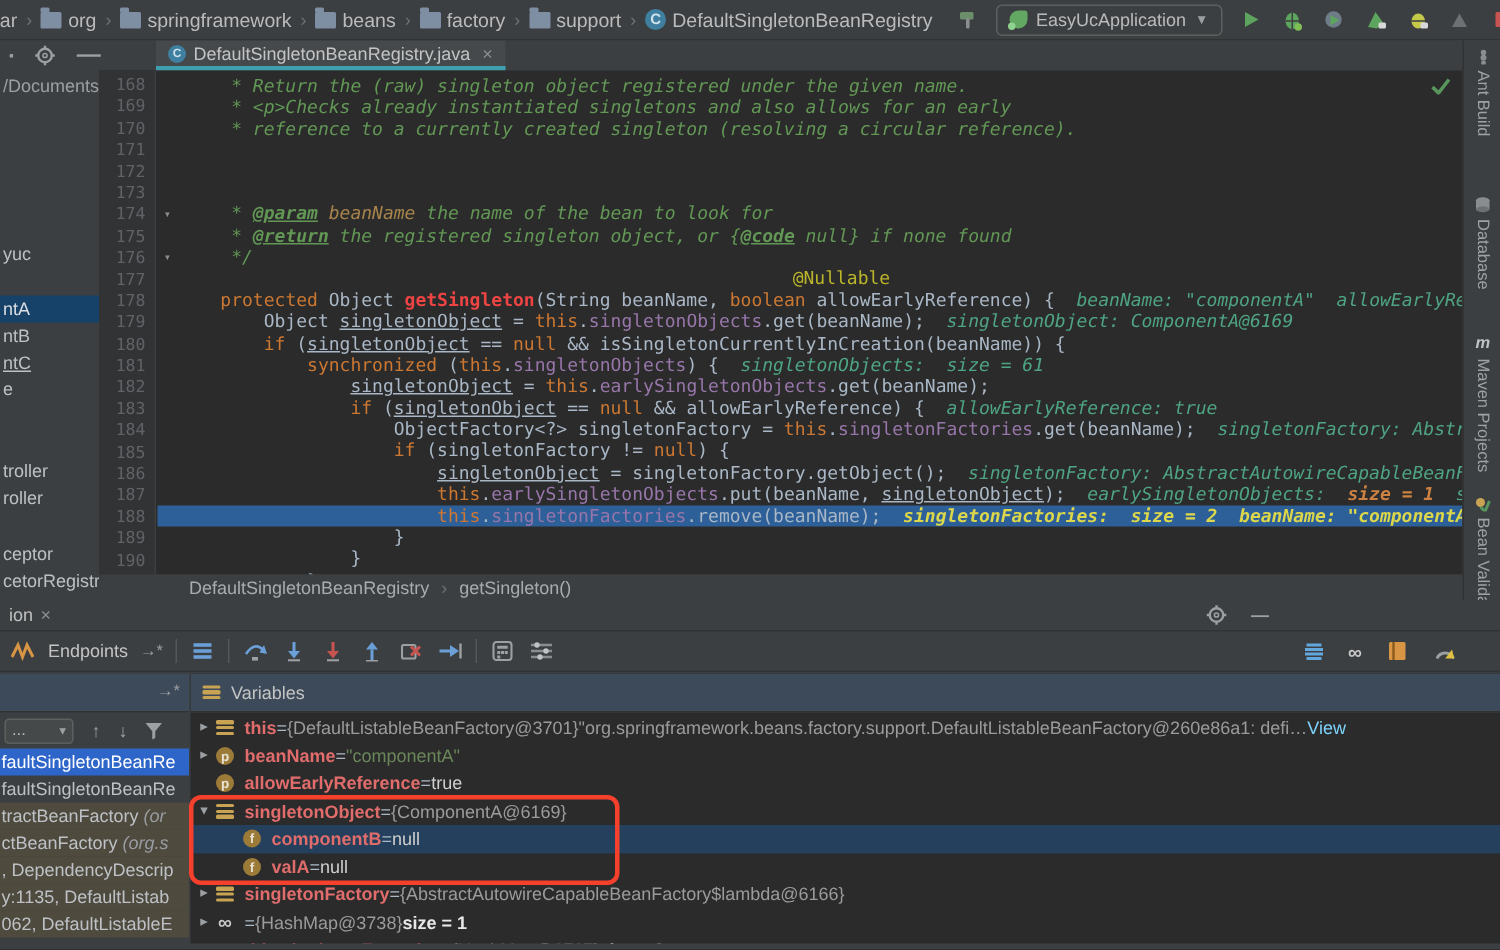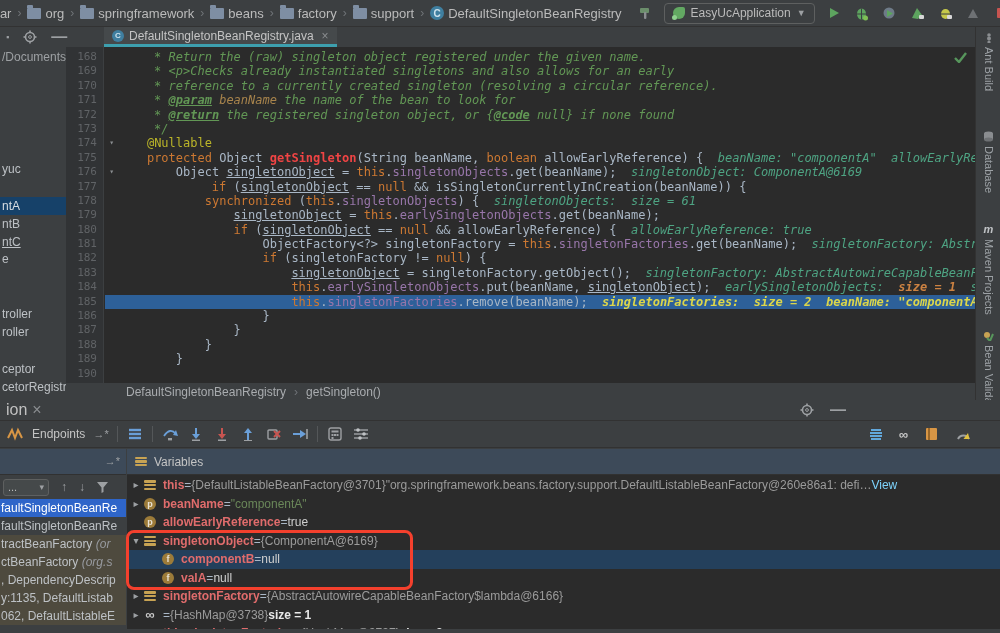--- a/index.html
+++ b/index.html
@@ -71,21 +71,21 @@
               display:flex; align-items:center; font-size:12px; color:#a9acaf; padding-left:60px; gap:8px; }
 
   
   .stripe { position:absolute; left:975px; top:27px; width:25px; height:401px; background:#3c3f41; border-left:1px solid #323232; }
   .stripe-lbl { position:absolute; left:0; width:25px; display:flex; flex-direction:column; align-items:center; gap:4px;
                 color:#9da2a6; font-size:11px; }
   .vtext { writing-mode:vertical-rl; white-space:nowrap; }
 
   
   .debug { position:absolute; left:0; top:400px; width:1000px; height:233px; background:#3c3f41; }
-  .dbg-tabs { position:absolute; left:0; top:0; width:876px; height:20px; display:flex; align-items:center; font-size:16px; }
+  .dbg-tabs { position:absolute; left:0; top:0; width:876px; height:20px; display:flex; align-items:center; font-size:12px; }
   .dbg-tab { padding:0 6px; color:#c0c0c0; display:flex; gap:5px; align-items:center; }
   .dbg-tabs-right { position:absolute; right:30px; top:0; height:20px; display:flex; align-items:center; gap:16px; color:#9da0a3; }
   .dbg-toolbar { position:absolute; left:0; top:20px; width:1000px; height:28px; border-top:1px solid #323232;
                  border-bottom:1px solid #323232; display:flex; align-items:center; gap:8px; padding-left:6px; font-size:12px; }
   .dt-ico { width:18px; height:18px; display:inline-flex; align-items:center; justify-content:center; }
   .dbg-toolbar-right { position:absolute; right:28px; top:20px; height:28px; display:flex; align-items:center; gap:14px; }
 
   .frames { position:absolute; left:0; top:49px; width:126px; height:184px; background:#3c3f41; overflow:hidden; }
   .frames-hdr { position:absolute; left:0; top:0; width:126px; height:26px; background:#3d4a59; border-bottom:1px solid #313131; }
   .nav-star { position:absolute; right:6px; top:6px; color:#9da0a3; font-size:11px; }
@@ -284,27 +284,27 @@
         <div class="gut-line">186</div>
         <div class="gut-line">187</div>
         <div class="gut-line">188</div>
         <div class="gut-line">189</div>
         <div class="gut-line">190</div>
       </div>
     <div class="code" id="code-lines" style="padding-top: 3px;">
         <div class="code-line" style="padding-left: 13px;"><span class="s-cmt">     * Return the (raw) singleton object registered under the given name.</span></div>
         <div class="code-line" style="padding-left: 13px;"><span class="s-cmt">     * &lt;p&gt;Checks already instantiated singletons and also allows for an early</span></div>
         <div class="code-line" style="padding-left: 13px;"><span class="s-cmt">     * reference to a currently created singleton (resolving a circular reference).</span></div>
-        <div class="code-line" style="padding-left: 13px;"><span class="s-cmt">     * </span><span class="s-tag">@param</span><span class="s-cmt"> </span><span class="s-tv">beanName</span><span class="s-cmt"> the name of the bean to look for</span></div>
+        <div class="code-line" style="padding-left: 13px; margin-top: 42px;"><span class="s-cmt">     * </span><span class="s-tag">@param</span><span class="s-cmt"> </span><span class="s-tv">beanName</span><span class="s-cmt"> the name of the bean to look for</span></div>
         <div class="code-line" style="padding-left: 13px;"><span class="s-cmt">     * </span><span class="s-tag">@return</span><span class="s-cmt"> the registered singleton object, or {</span><span class="s-tag">@code</span><span class="s-cmt"> null} if none found</span></div>
         <div class="code-line" style="padding-left: 13px;"><span class="s-cmt">     */</span></div>
-        <div class="code-line" style="padding-left: 13px;"><span class="s-pln">    </span><span class="s-ann">@Nullable</span></div>
+        <div class="code-line" style="padding-left: 13px; text-align: center;"><span class="s-pln">    </span><span class="s-ann">@Nullable</span></div>
         <div class="code-line" style="padding-left: 13px;"><span class="s-pln">    </span><span class="s-kw">protected</span><span class="s-pln"> Object </span><span class="s-mth">getSingleton</span><span class="s-pln">(String beanName, </span><span class="s-kw">boolean</span><span class="s-pln"> allowEarlyReference) {  </span><span class="s-hint">beanName: "componentA"  allowEarlyReference: true</span></div>
         <div class="code-line" style="padding-left: 13px;"><span class="s-pln">        Object </span><span class="s-var">singletonObject</span><span class="s-pln"> = </span><span class="s-kw">this</span><span class="s-pln">.</span><span class="s-fld">singletonObjects</span><span class="s-pln">.get(beanName);  </span><span class="s-hint">singletonObject: ComponentA@6169</span></div>
-        <div class="code-line" style="padding-left: 13px; margin-left: 36px;"><span class="s-pln">        </span><span class="s-kw">if</span><span class="s-pln"> (</span><span class="s-var">singletonObject</span><span class="s-pln"> == </span><span class="s-kw">null</span><span class="s-pln"> &amp;&amp; isSingletonCurrentlyInCreation(beanName)) {</span></div>
+        <div class="code-line" style="padding-left: 13px;"><span class="s-pln">        </span><span class="s-kw">if</span><span class="s-pln"> (</span><span class="s-var">singletonObject</span><span class="s-pln"> == </span><span class="s-kw">null</span><span class="s-pln"> &amp;&amp; isSingletonCurrentlyInCreation(beanName)) {</span></div>
         <div class="code-line" style="padding-left: 13px;"><span class="s-pln">            </span><span class="s-kw">synchronized</span><span class="s-pln"> (</span><span class="s-kw">this</span><span class="s-pln">.</span><span class="s-fld">singletonObjects</span><span class="s-pln">) {  </span><span class="s-hint">singletonObjects:  size = 61</span></div>
         <div class="code-line" style="padding-left: 13px;"><span class="s-pln">                </span><span class="s-var">singletonObject</span><span class="s-pln"> = </span><span class="s-kw">this</span><span class="s-pln">.</span><span class="s-fld">earlySingletonObjects</span><span class="s-pln">.get(beanName);</span></div>
         <div class="code-line" style="padding-left: 13px;"><span class="s-pln">                </span><span class="s-kw">if</span><span class="s-pln"> (</span><span class="s-var">singletonObject</span><span class="s-pln"> == </span><span class="s-kw">null</span><span class="s-pln"> &amp;&amp; allowEarlyReference) {  </span><span class="s-hint">allowEarlyReference: true</span></div>
         <div class="code-line" style="padding-left: 13px;"><span class="s-pln">                    ObjectFactory&lt;?&gt; singletonFactory = </span><span class="s-kw">this</span><span class="s-pln">.</span><span class="s-fld">singletonFactories</span><span class="s-pln">.get(beanName);  </span><span class="s-hint">singletonFactory: AbstractAutowireCapableBeanFactory$lambda@6166</span></div>
         <div class="code-line" style="padding-left: 13px;"><span class="s-pln">                    </span><span class="s-kw">if</span><span class="s-pln"> (singletonFactory != </span><span class="s-kw">null</span><span class="s-pln">) {</span></div>
         <div class="code-line" style="padding-left: 13px;"><span class="s-pln">                        </span><span class="s-var">singletonObject</span><span class="s-pln"> = singletonFactory.getObject();  </span><span class="s-hint">singletonFactory: AbstractAutowireCapableBeanFacto</span></div>
         <div class="code-line" style="padding-left: 13px;"><span class="s-pln">                        </span><span class="s-kw">this</span><span class="s-pln">.</span><span class="s-fld">earlySingletonObjects</span><span class="s-pln">.put(beanName, </span><span class="s-var">singletonObject</span><span class="s-pln">);  </span><span class="s-hint">earlySingletonObjects:  </span><span class="s-hsz">size = 1</span><span class="s-hint">  singletonObject: ComponentA@6169</span></div>
         <div class="code-line exec" style="padding-left: 13px;"><span class="s-pln">                        </span><span class="s-kw">this</span><span class="s-pln">.</span><span class="s-fld">singletonFactories</span><span class="s-pln">.remove(beanName);  </span><span class="s-hy">singletonFactories:  size = 2  beanName: "componentA"</span></div>
         <div class="code-line" style="padding-left: 13px;"><span class="s-pln">                    }</span></div>
         <div class="code-line" style="padding-left: 13px;"><span class="s-pln">                }</span></div>

